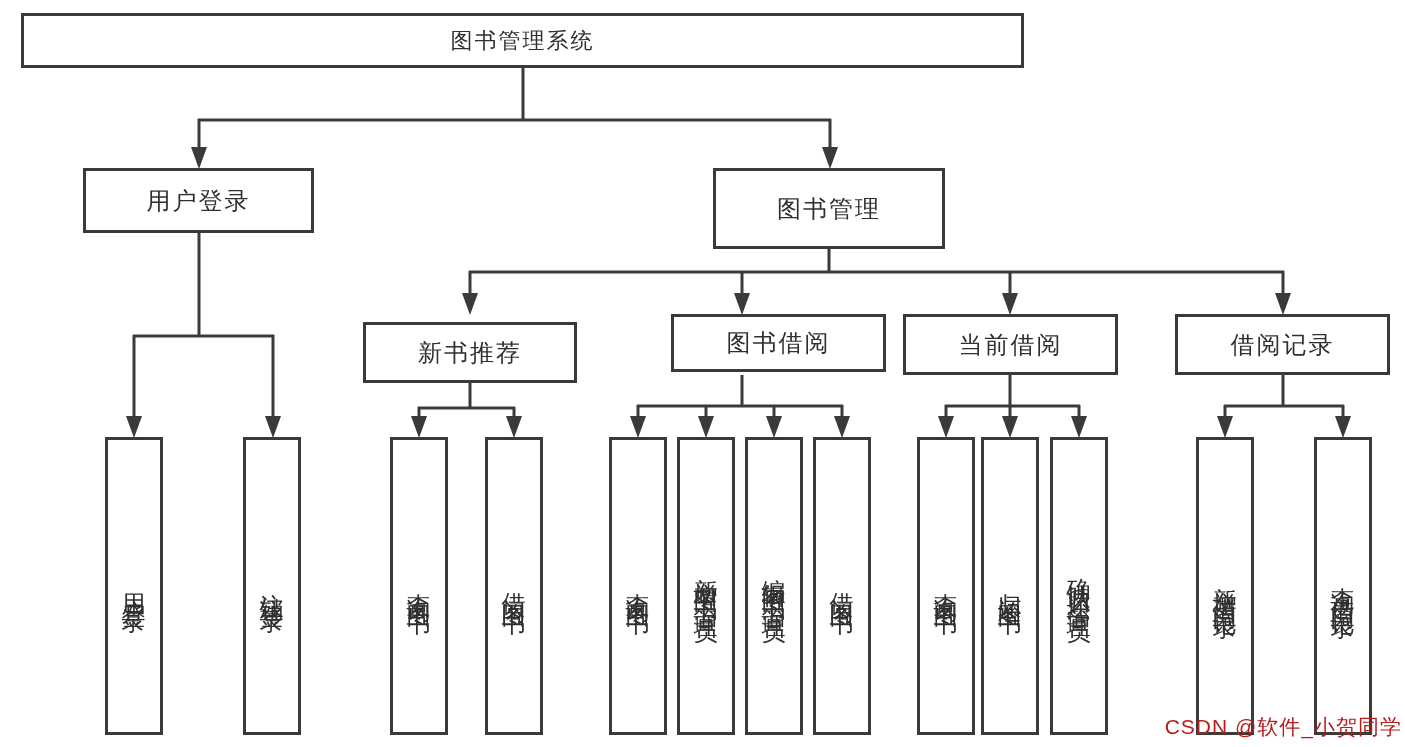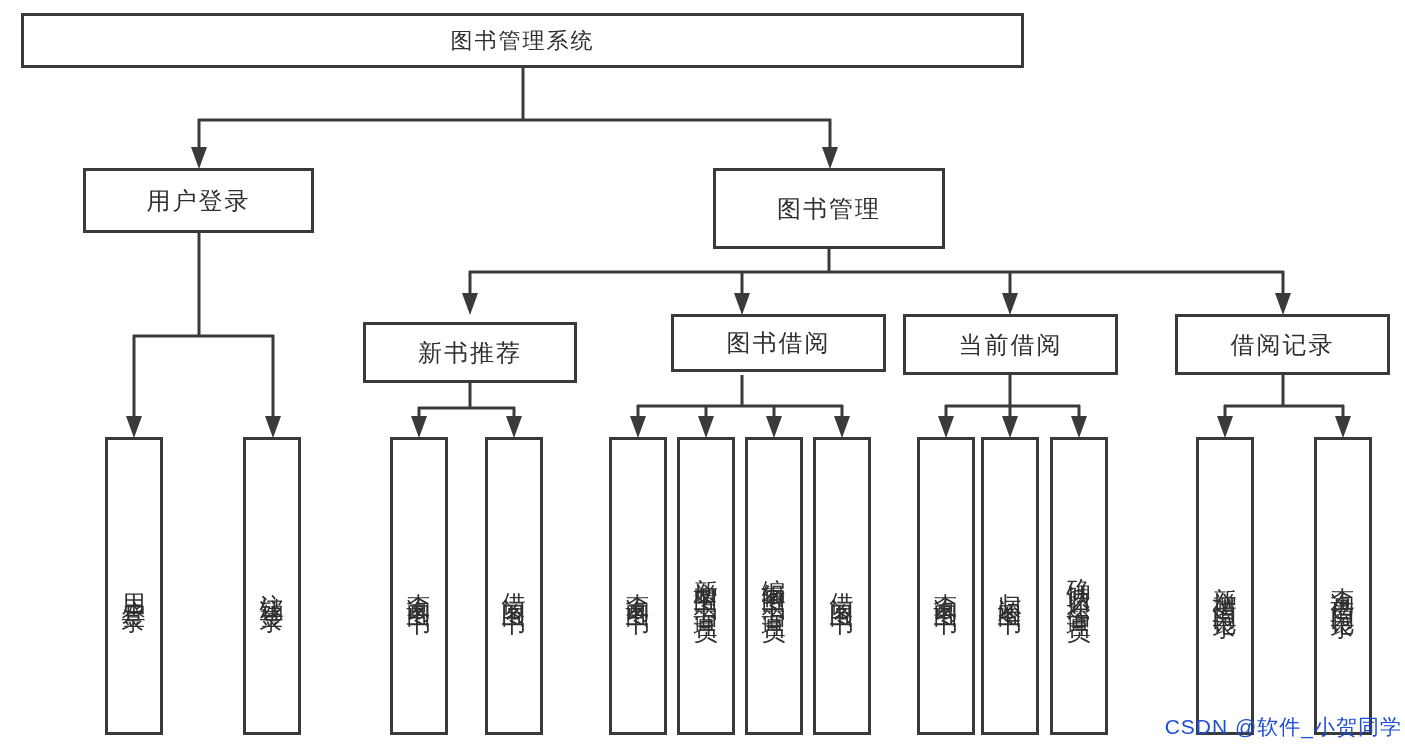--- a/index.html
+++ b/index.html
@@ -15,21 +15,21 @@
     display:flex;align-items:center;justify-content:center;
   }
   .node.h{font-size:24px;letter-spacing:2px;white-space:nowrap;}
   .node.root{font-size:22px;}
   .vtext{
     writing-mode:vertical-rl;text-orientation:mixed;
     font-size:24px;line-height:1.05;letter-spacing:6px;white-space:nowrap;
   }
   .watermark{
     position:absolute;top:713px;right:3px;font-size:21px;letter-spacing:1px;
-    color:#1d4ed8;z-index:5;
+    color:#b91c1c;z-index:5;
   }
 </style>
 </head>
 <body>
 
 <div class="canvas">
 
   <svg class="wires" width="1405" height="747" viewBox="0 0 1405 747" xmlns="http://www.w3.org/2000/svg">
 
     <g>

